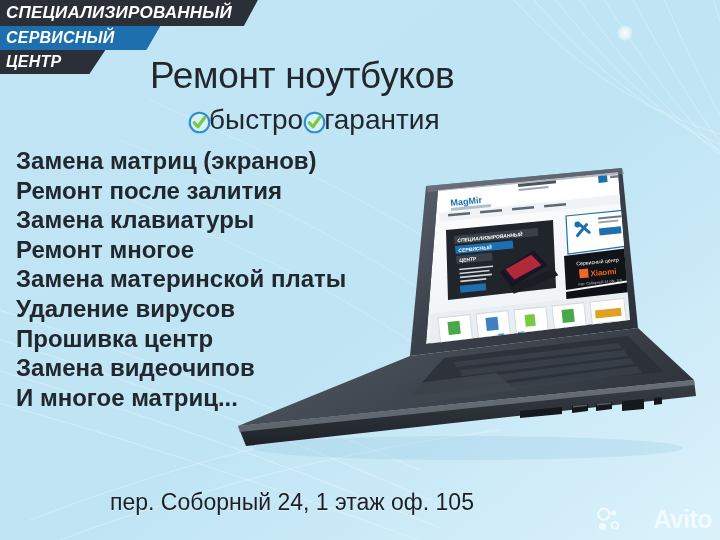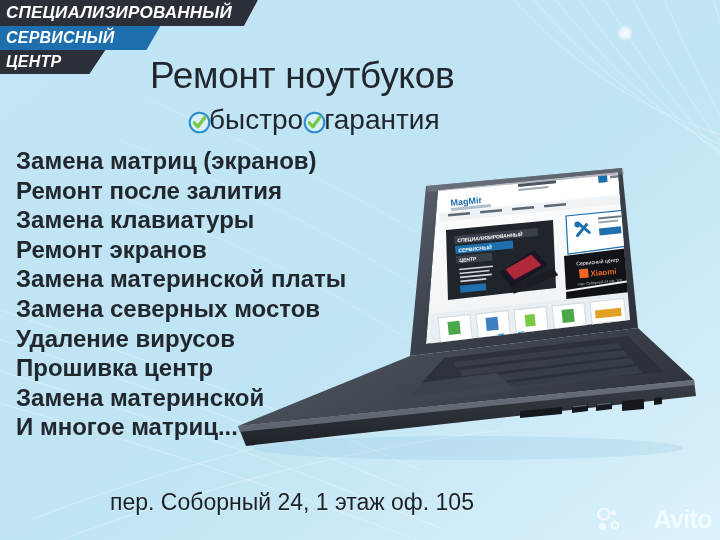--- a/index.html
+++ b/index.html
@@ -391,26 +391,25 @@
       <polygon points="399,236 413,234.5 413,236 399,237.5"></polygon>
     </g>
 
     <ellipse cx="270" cy="280" rx="215" ry="12" fill="#8fc4de" opacity="0.25"></ellipse>
   </svg>
 
   <div class="services">
     <div class="service-item">Замена матриц (экранов)</div>
     <div class="service-item">Ремонт после залития</div>
     <div class="service-item">Замена клавиатуры</div>
-    <div class="service-item">Ремонт экранов</div>
+    <div class="service-item">Ремонт многое</div>
     <div class="service-item">Замена материнской платы</div>
-    <div class="service-item">Замена северных мостов</div>
     <div class="service-item">Удаление вирусов</div>
     <div class="service-item">Прошивка центр</div>
-    <div class="service-item">Замена материнской</div>
+    <div class="service-item">Замена видеочипов</div>
     <div class="service-item">И многое матриц...</div>
   </div>
 
   <div class="address">пер. Соборный 24, 1 этаж оф. 105</div>
 
   <div class="avito">
     <svg class="avito-mark" viewBox="0 0 40 40">
       <circle cx="12" cy="11" r="8.5" fill="none" stroke="rgba(255,255,255,0.92)" stroke-width="3.4"></circle>
       <circle cx="27" cy="9" r="4" fill="rgba(255,255,255,0.92)"></circle>
       <circle cx="10" cy="30" r="5.5" fill="rgba(255,255,255,0.92)"></circle>

